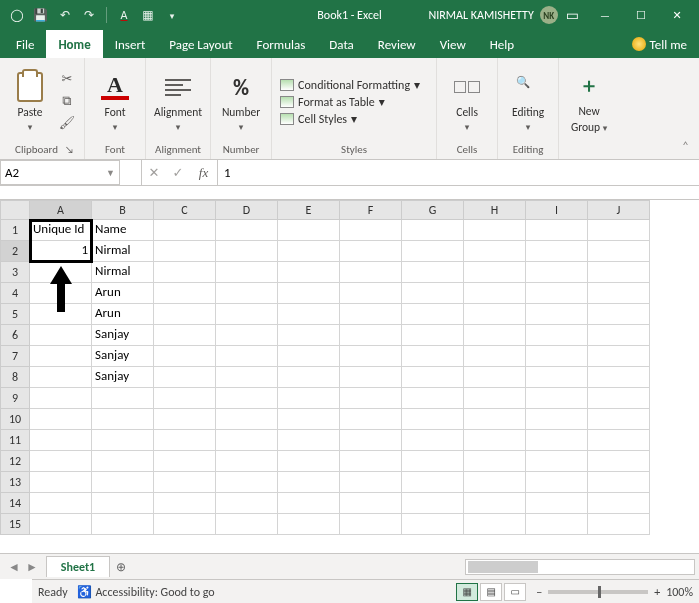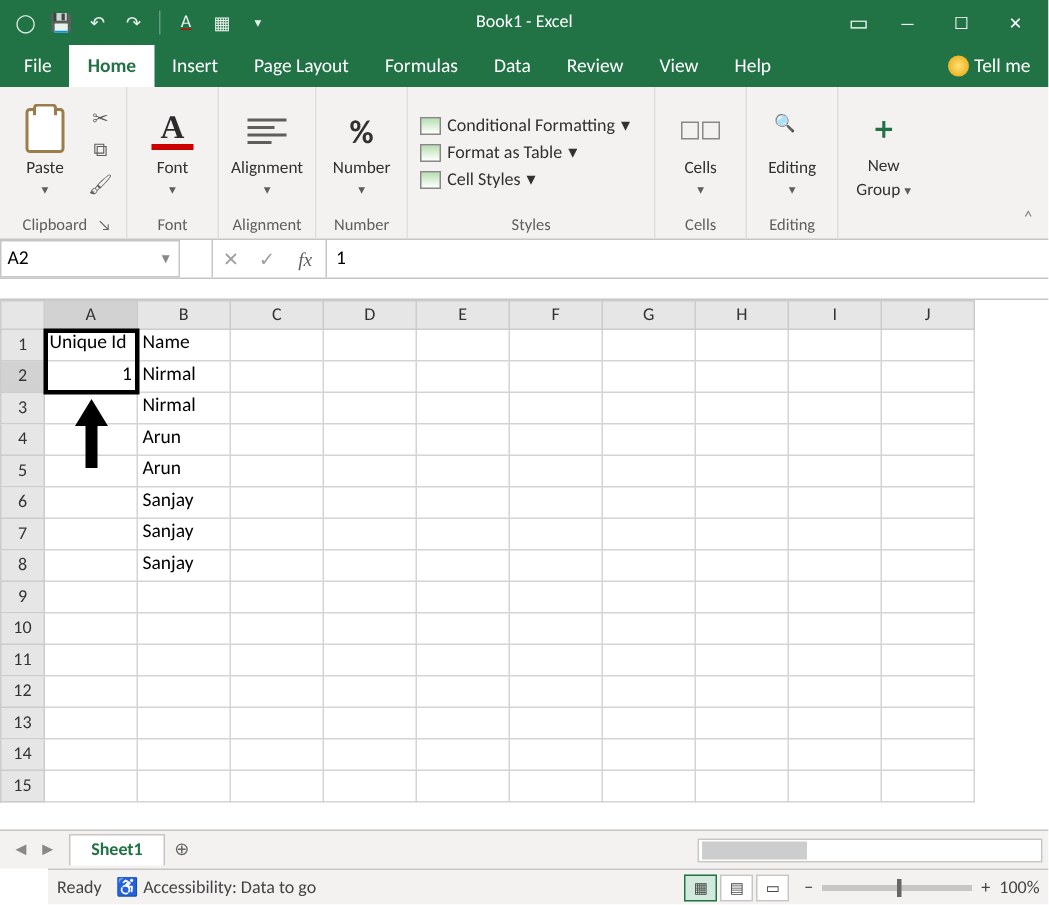--- a/index.html
+++ b/index.html
@@ -108,20 +108,24 @@
       <span>↶</span>
       <span>↷</span>
       <div class="sep"></div>
       <span style="text-decoration:underline; text-decoration-color:#c00;">A</span>
       <span>▦</span>
       <span style="font-size:9px;">▾</span>
     </div>
   </div>
   <div class="title">Book1 - Excel</div>
   <div class="right">
+    <div class="user">
+      <span>NIRMAL KAMISHETTY</span>
+      <span class="avatar">NK</span>
+    </div>
     <span class="ribbon-disp">▭</span>
     <div class="win-btns">
       <span>—</span>
       <span>☐</span>
       <span>✕</span>
     </div>
   </div>
 </div>
 
 <div class="tabsbar">
@@ -514,21 +518,21 @@
   </div>
   <div class="sheet-tab">Sheet1</div>
   <div class="addsheet">⊕</div>
   <div class="hscroll">
       <div class="thumb"></div>
     </div>
 </div>
 
 <div class="status">
   <span>Ready</span>
-  <span>♿ <span>Accessibility: Data to go</span></span>
+  <span>♿ <span>Accessibility: Good to go</span></span>
   <div class="views">
     <div class="viewbtn active">▦</div>
     <div class="viewbtn">▤</div>
     <div class="viewbtn">▭</div>
   </div>
   <div class="zoom">
     <span>−</span>
     <div class="track"></div>
     <span>+</span>
     <span>100%</span>

